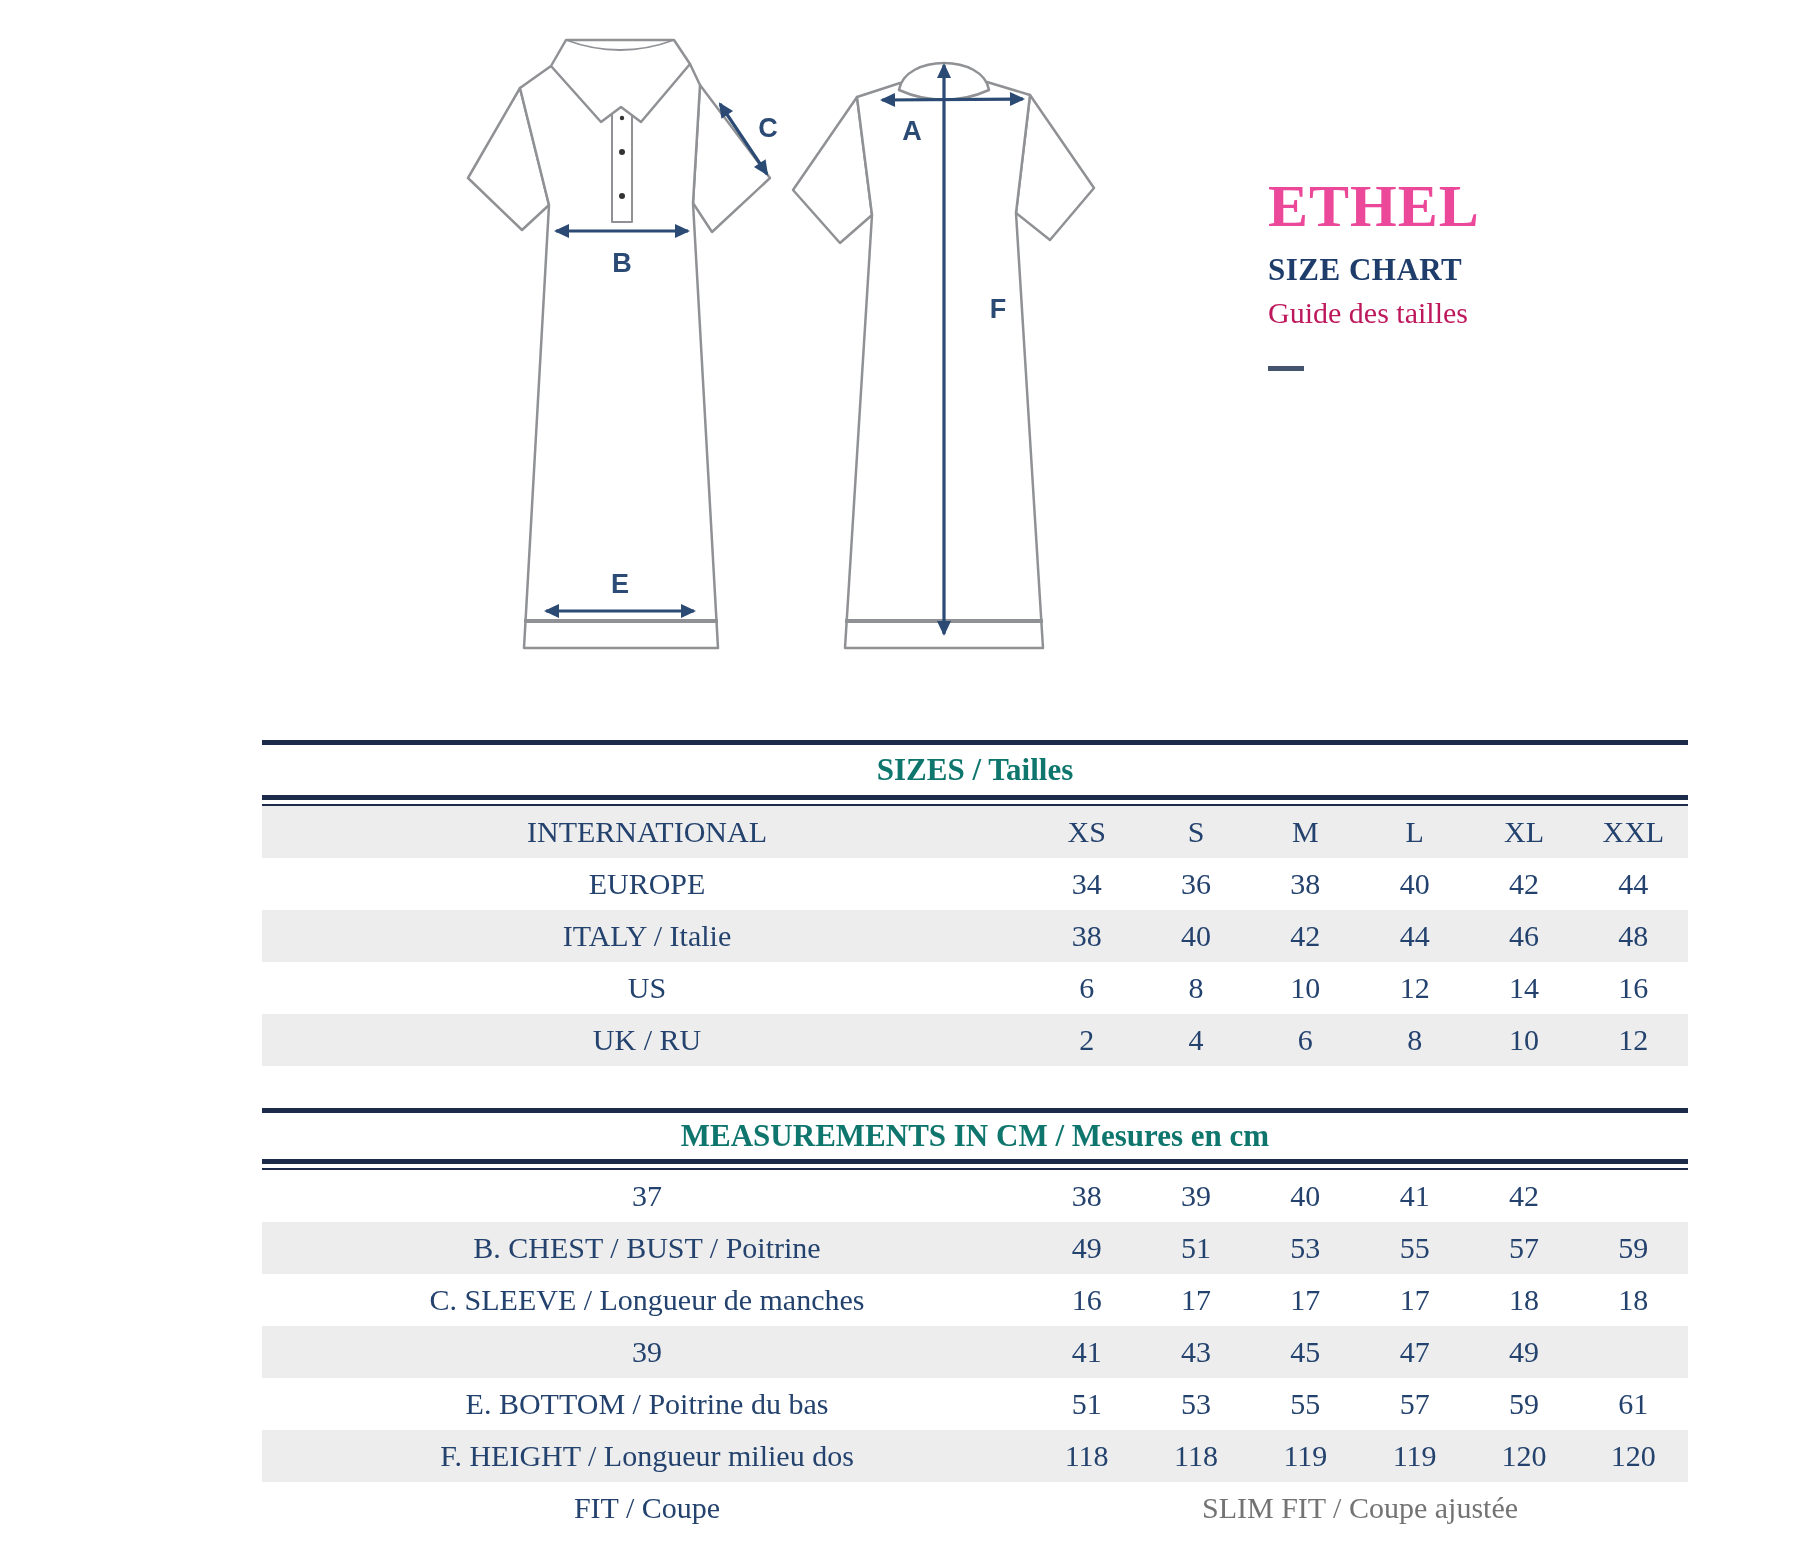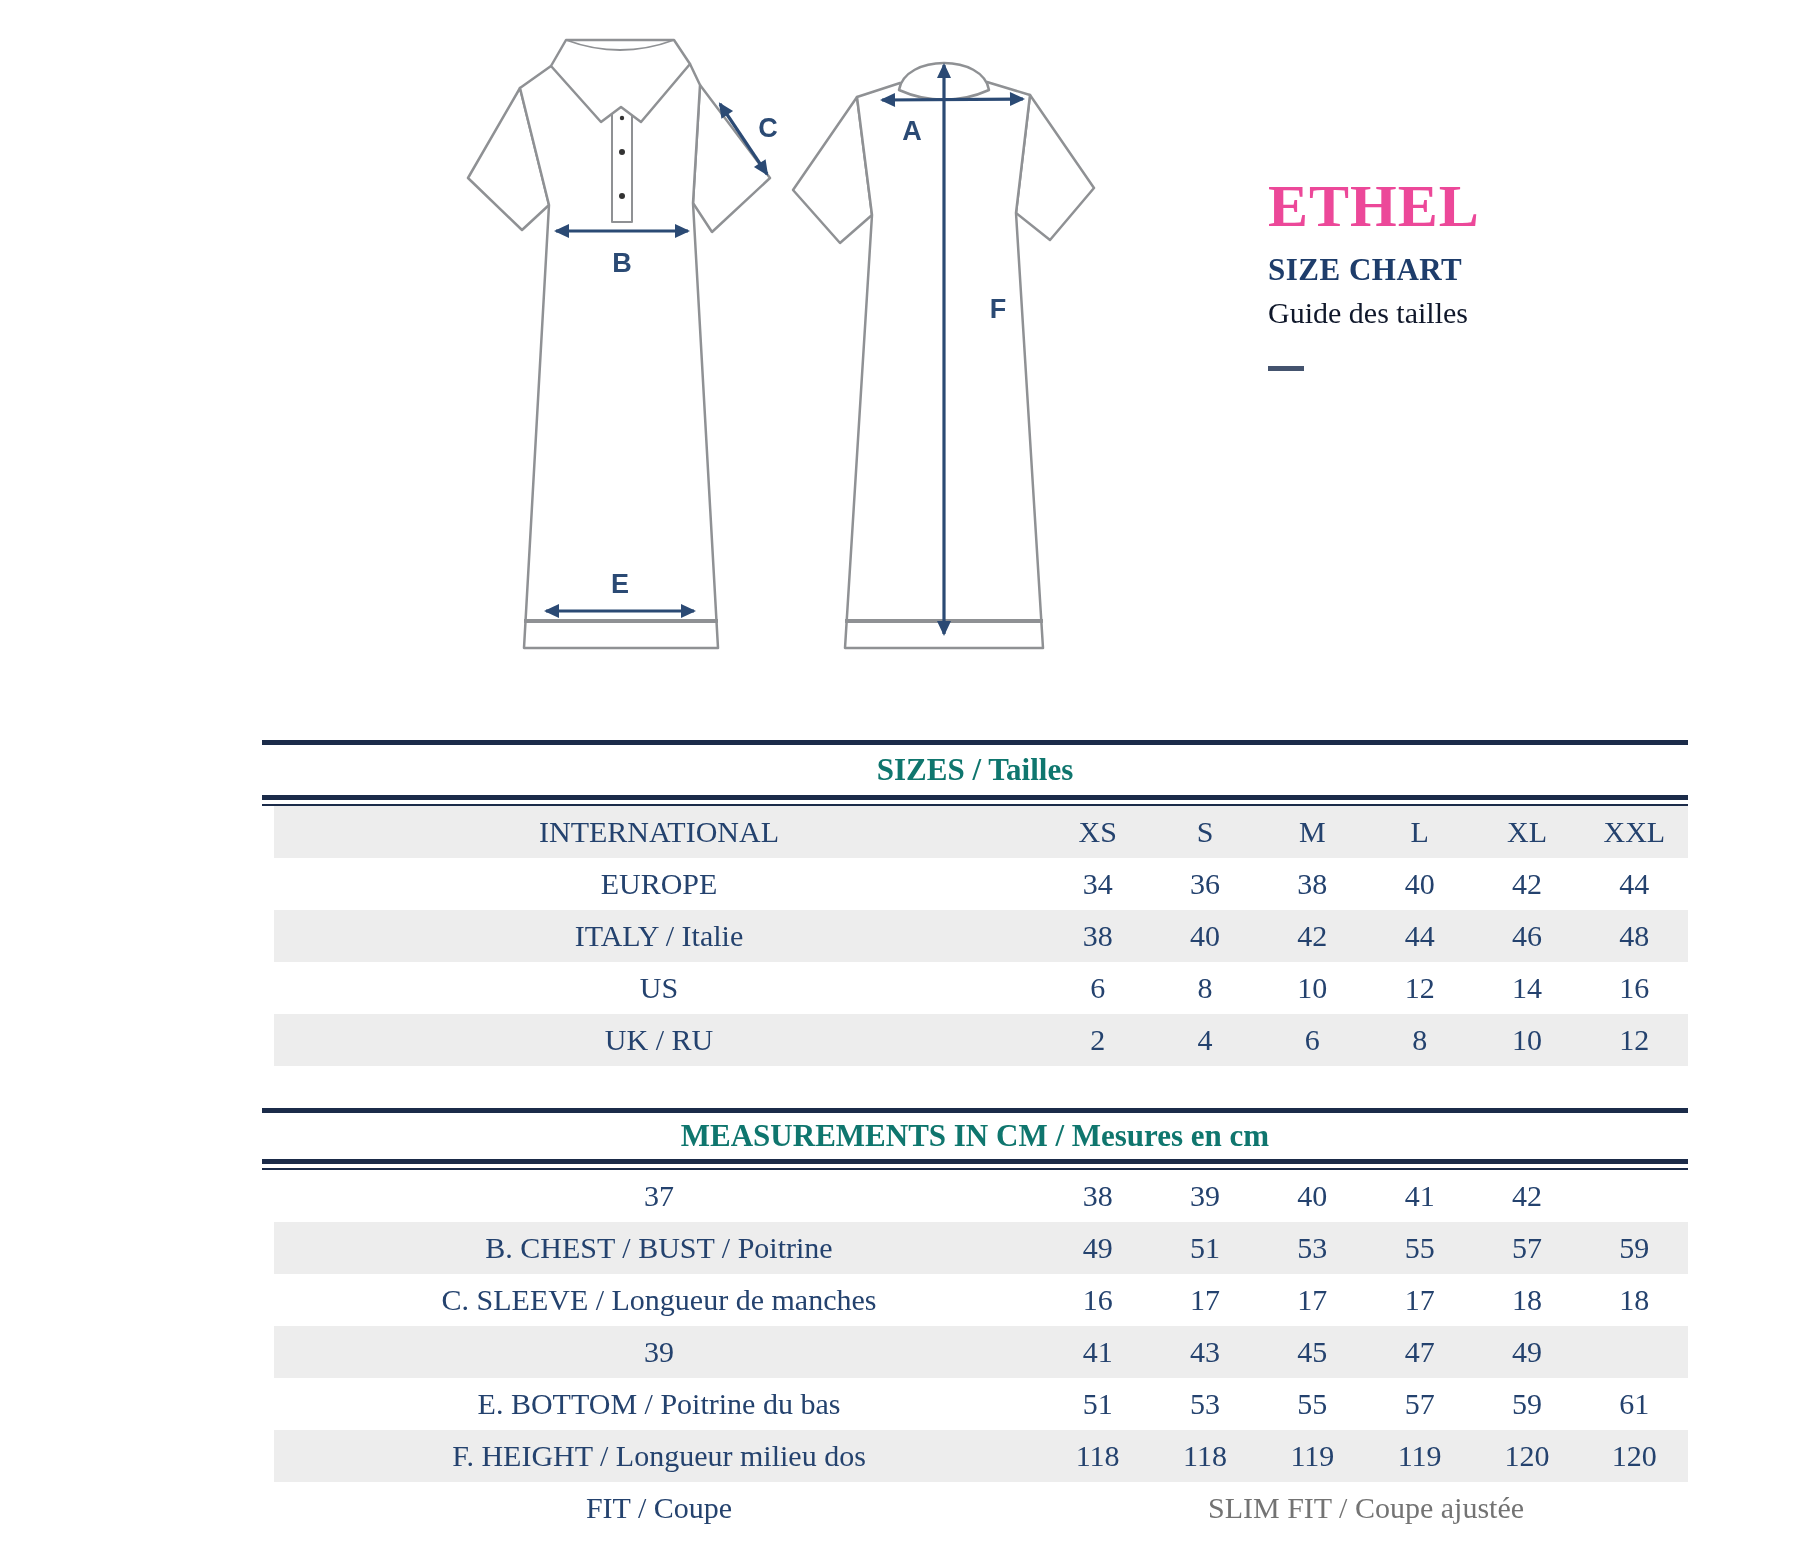--- a/index.html
+++ b/index.html
@@ -7,38 +7,38 @@
     width:1800px;height:1547px;position:relative;background:#ffffff;
     font-family:"Liberation Serif","DejaVu Serif",serif;
     color:#24426e;overflow:hidden;
   }
   
   .diagram{position:absolute;left:410px;top:30px;width:700px;height:630px;}
   
   .title-block{position:absolute;left:1268px;top:176px;width:420px;}
   .brand{font-size:60px;font-weight:bold;color:#ec4899;line-height:1;letter-spacing:1px;}
   .size-chart{font-size:31px;font-weight:bold;color:#1e3d6b;margin-top:16px;letter-spacing:0.5px;}
-  .guide{font-size:30px;color:#0f172a;margin-top:8px;}
+  .guide{font-size:30px;color:#be185d;margin-top:8px;}
   .title-divider{width:36px;height:5px;background:#44536e;margin-top:36px;}
   
   .table-block{position:absolute;left:262px;width:1426px;}
   .sizes-block{top:740px;}
   .measure-block{top:1108px;}
   .rule-top{height:5px;background:#1b2b49;}
   .rule-thick{height:5px;background:#1b2b49;}
   .rule-gap{height:4px;background:#ffffff;}
   .rule-thin{height:2px;background:#1b2b49;}
   .t-header{
     height:50px;display:flex;align-items:center;justify-content:center;
     font-size:31px;font-weight:bold;color:#0f766e;background:#ffffff;
   }
   .measure-block .t-header{height:46px;}
   .t-row{
     display:grid;grid-template-columns:770px repeat(6,1fr);
-    height:52px;align-items:center;background:#ffffff;margin-left:12px;
+    height:52px;align-items:center;background:#ffffff;
   }
   .t-row.gray{background:#ededed;}
   .cell{text-align:center;font-size:30px;color:#24426e;line-height:1;}
   .fit-value{grid-column:2 / 8;text-align:center;font-size:30px;color:#737373;}
 </style>
 </head>
 <body>
 
 <svg class="diagram" viewBox="410 30 700 630" xmlns="http://www.w3.org/2000/svg">
   <defs>

